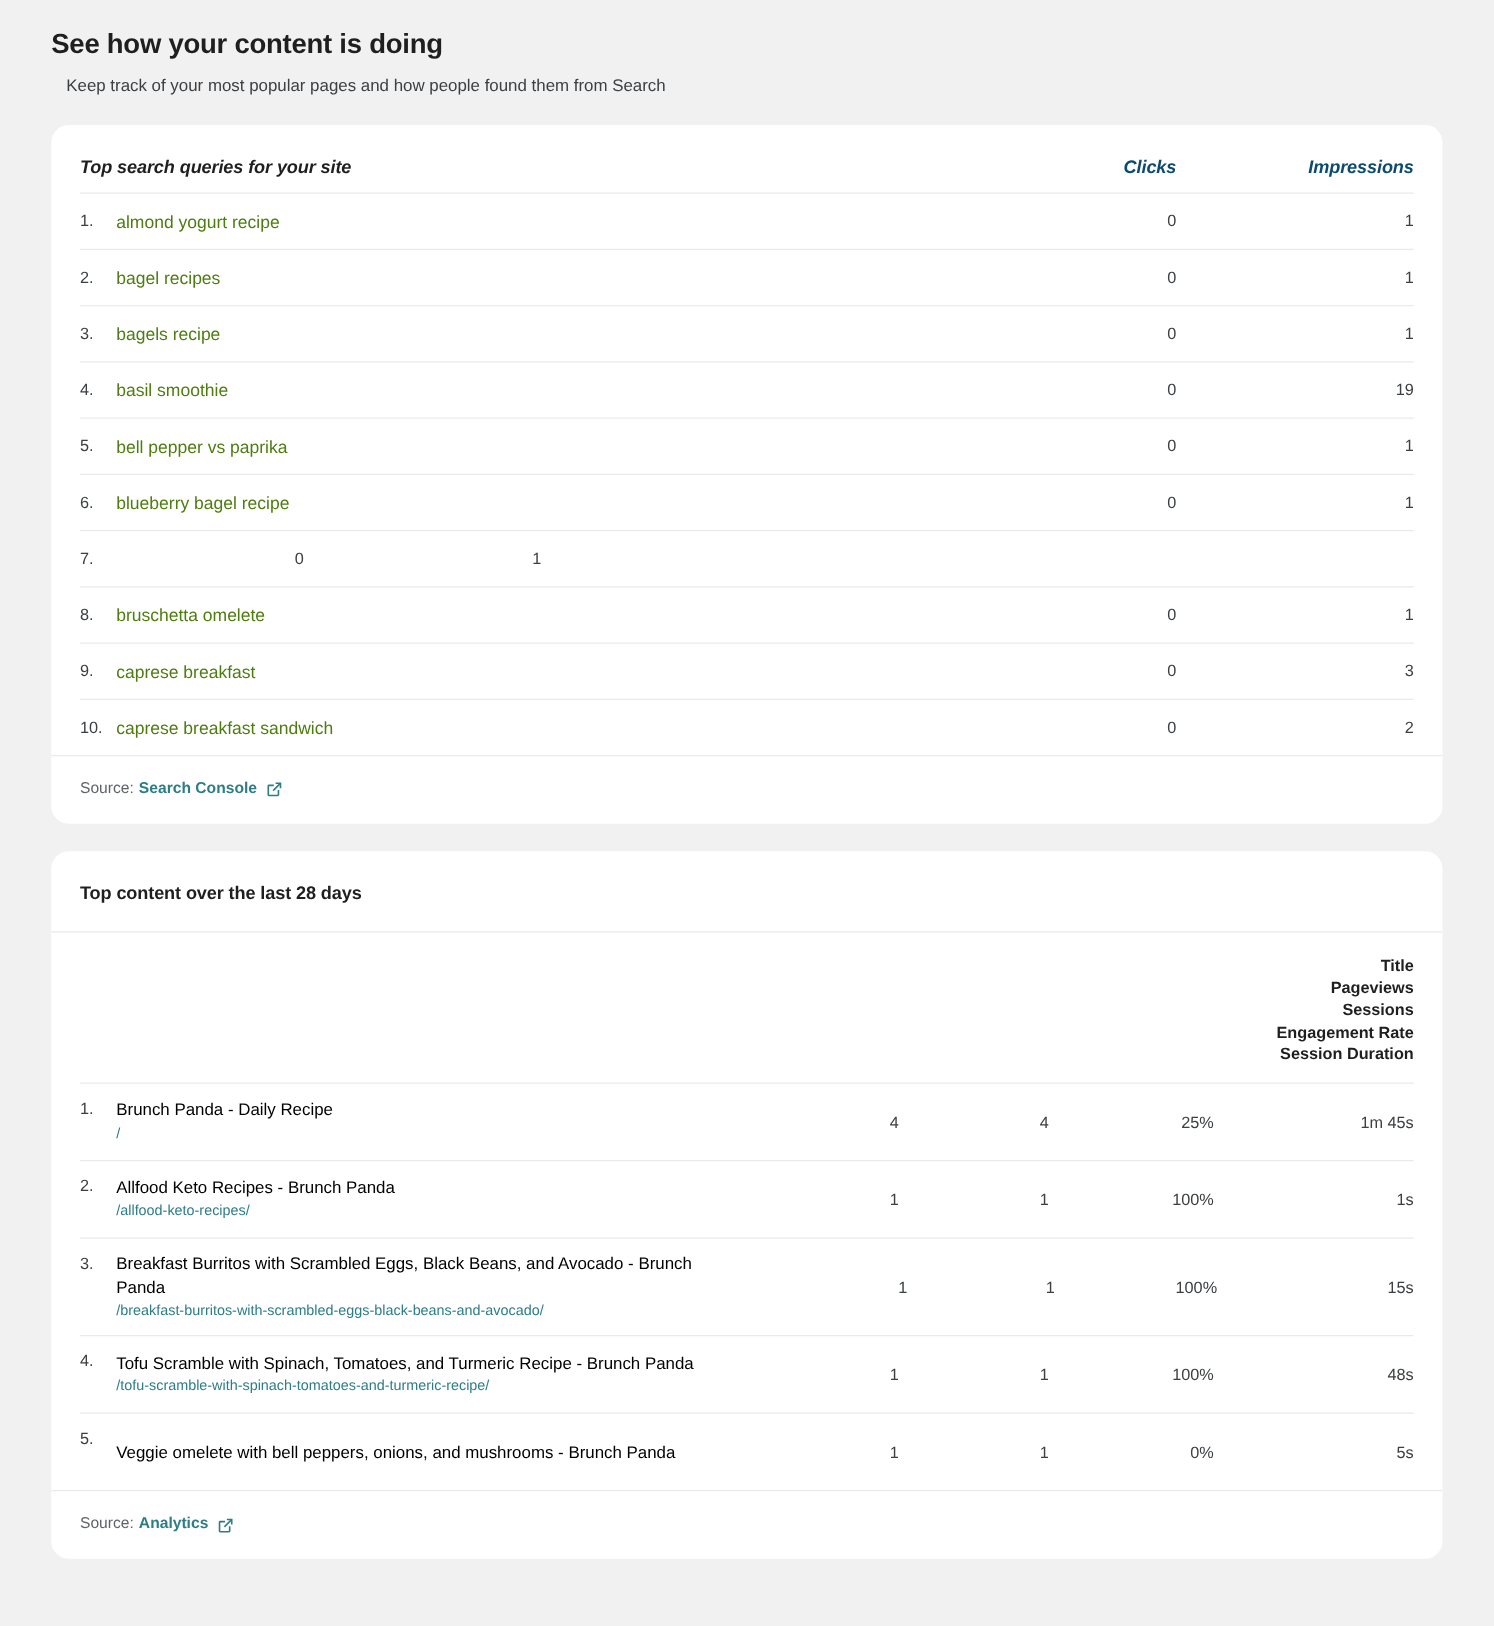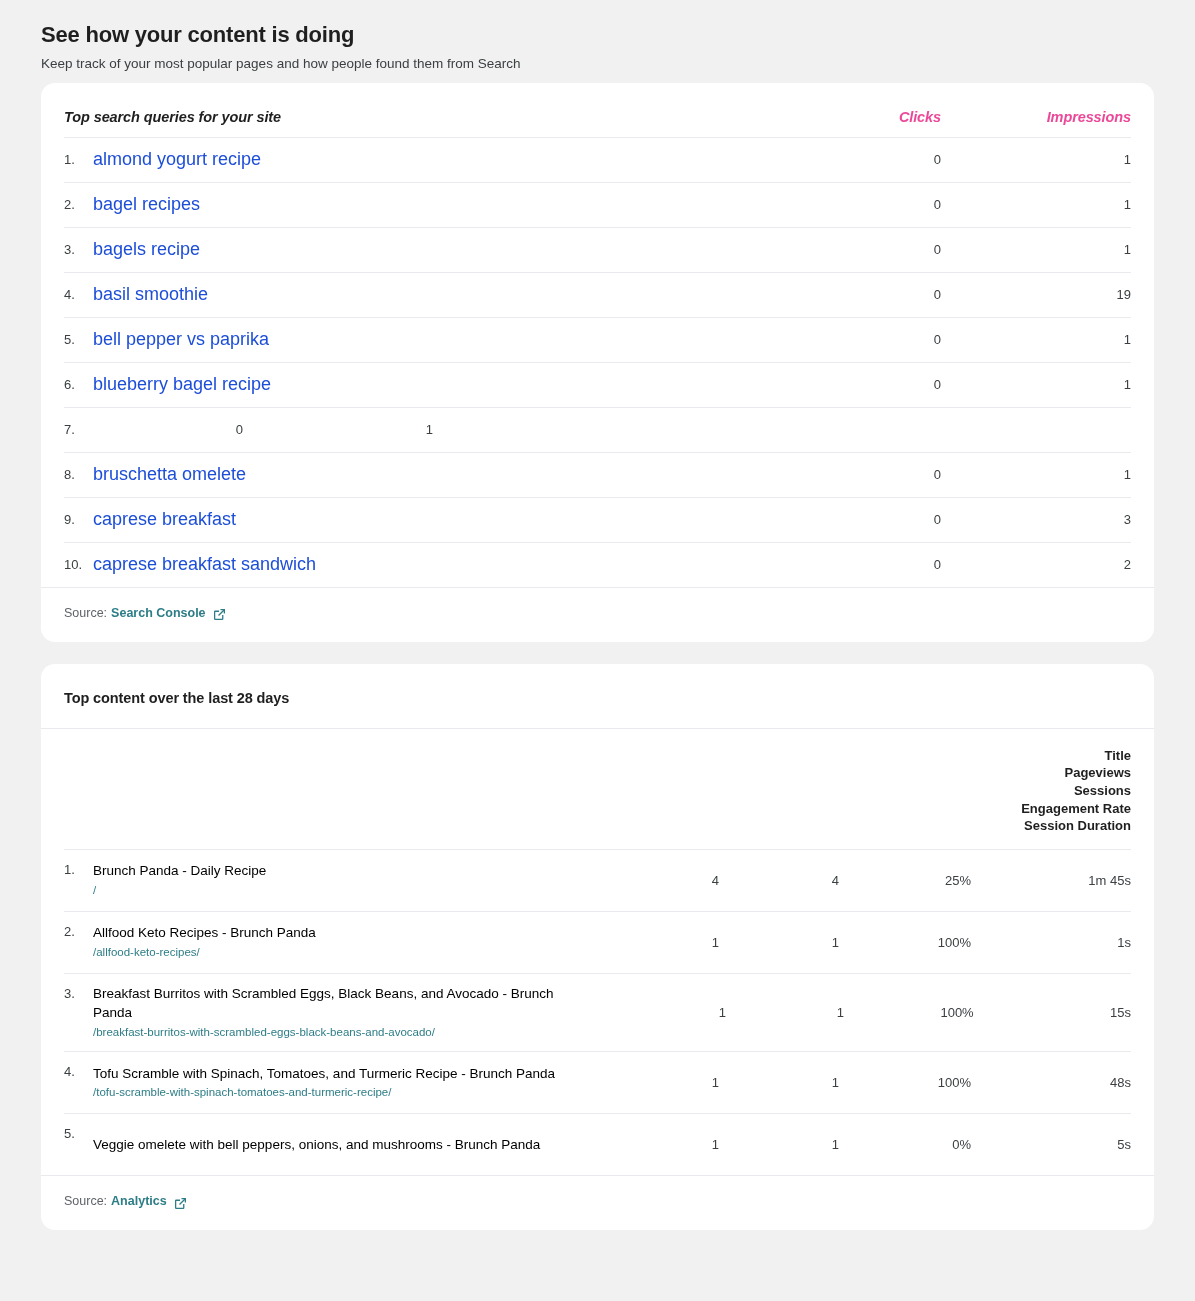--- a/index.html
+++ b/index.html
@@ -26,21 +26,21 @@
     font-weight: 700;
     letter-spacing: -0.2px;
     color: #1f1f1f;
     margin: 0 0 7px 0;
     line-height: 1.2;
   }
   .page-subtitle {
     font-size: 13.5px;
     font-weight: 400;
     color: #3c4043;
-    margin: 0;
+    margin: 12px;
     line-height: 1.3;
   }
 
   
   .card {
     background: #ffffff;
     border-radius: 14px;
     width: 1113px;
     overflow: hidden;
   }
@@ -58,43 +58,43 @@
   .q-head {
     display: flex;
     align-items: center;
     padding: 26px 0 12px 0;
     font-style: italic;
   }
   .q-head .q-title { flex: 1 1 auto; }
   .q-col-clicks, .q-col-impr {
     font-size: 14.5px;
     font-weight: 700;
-    color: #ec4899;
+    color: #0c4a6e;
     text-align: right;
     letter-spacing: -0.1px;
   }
   .q-col-clicks { width: 150px; }
   .q-col-impr   { width: 190px; }
 
   .q-row {
     display: flex;
     align-items: center;
     height: 45px;
     border-top: 1px solid #e8eaed;
   }
   .q-rank {
     width: 29px;
     font-size: 13px;
     color: #3c4043;
     flex: 0 0 29px;
   }
   .q-name {
     flex: 1 1 auto;
-    font-size: 18px;
-    color: #1d4ed8;
+    font-size: 14px;
+    color: #4d7c0f;
     cursor: pointer;
   }
   .q-clicks {
     width: 150px;
     text-align: right;
     font-size: 13px;
     color: #3c4043;
   }
   .q-impr {
     width: 190px;

